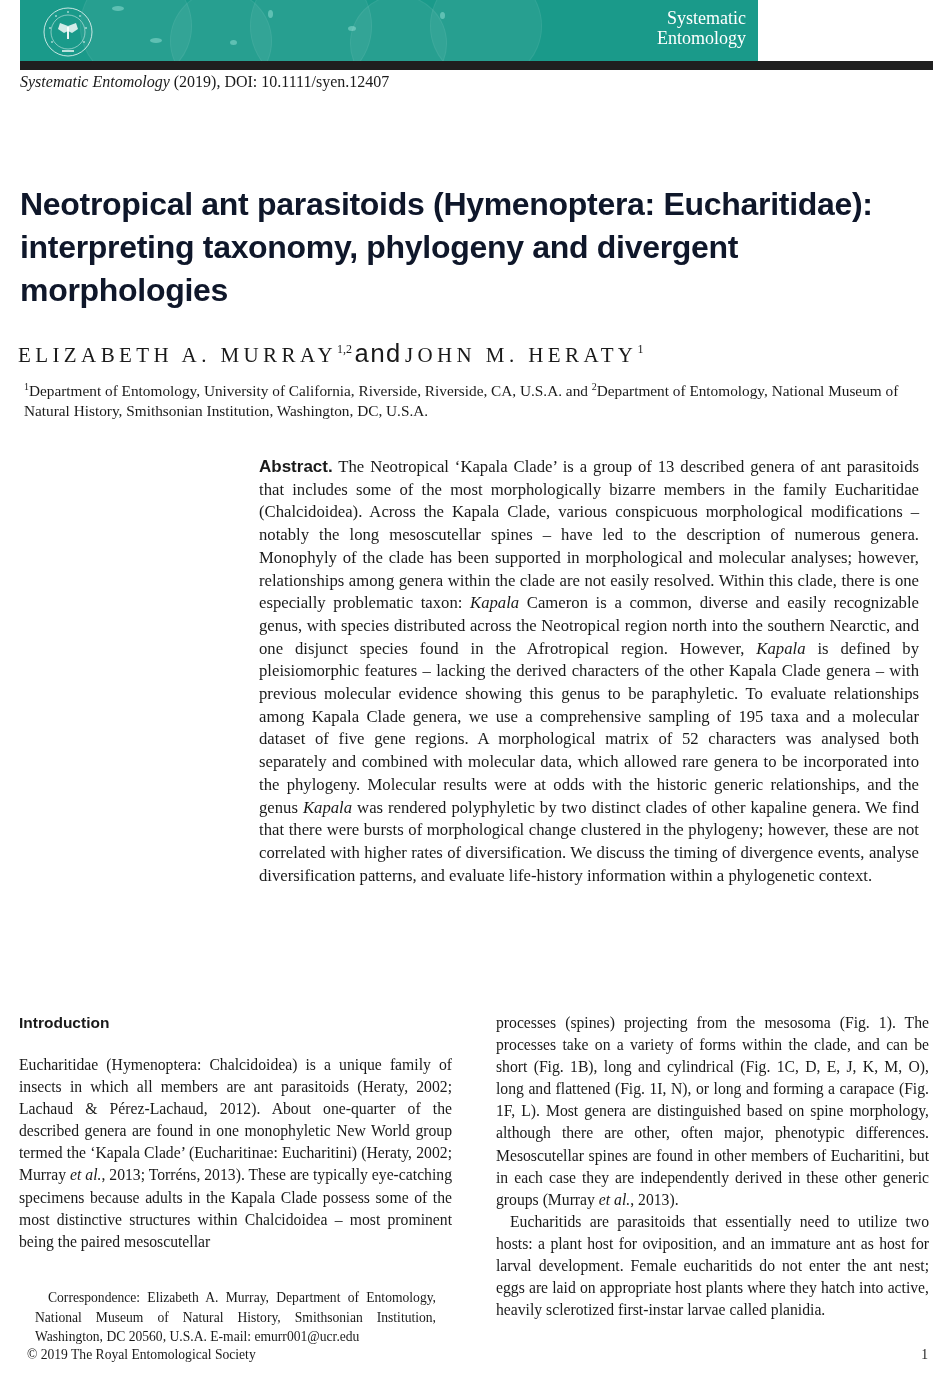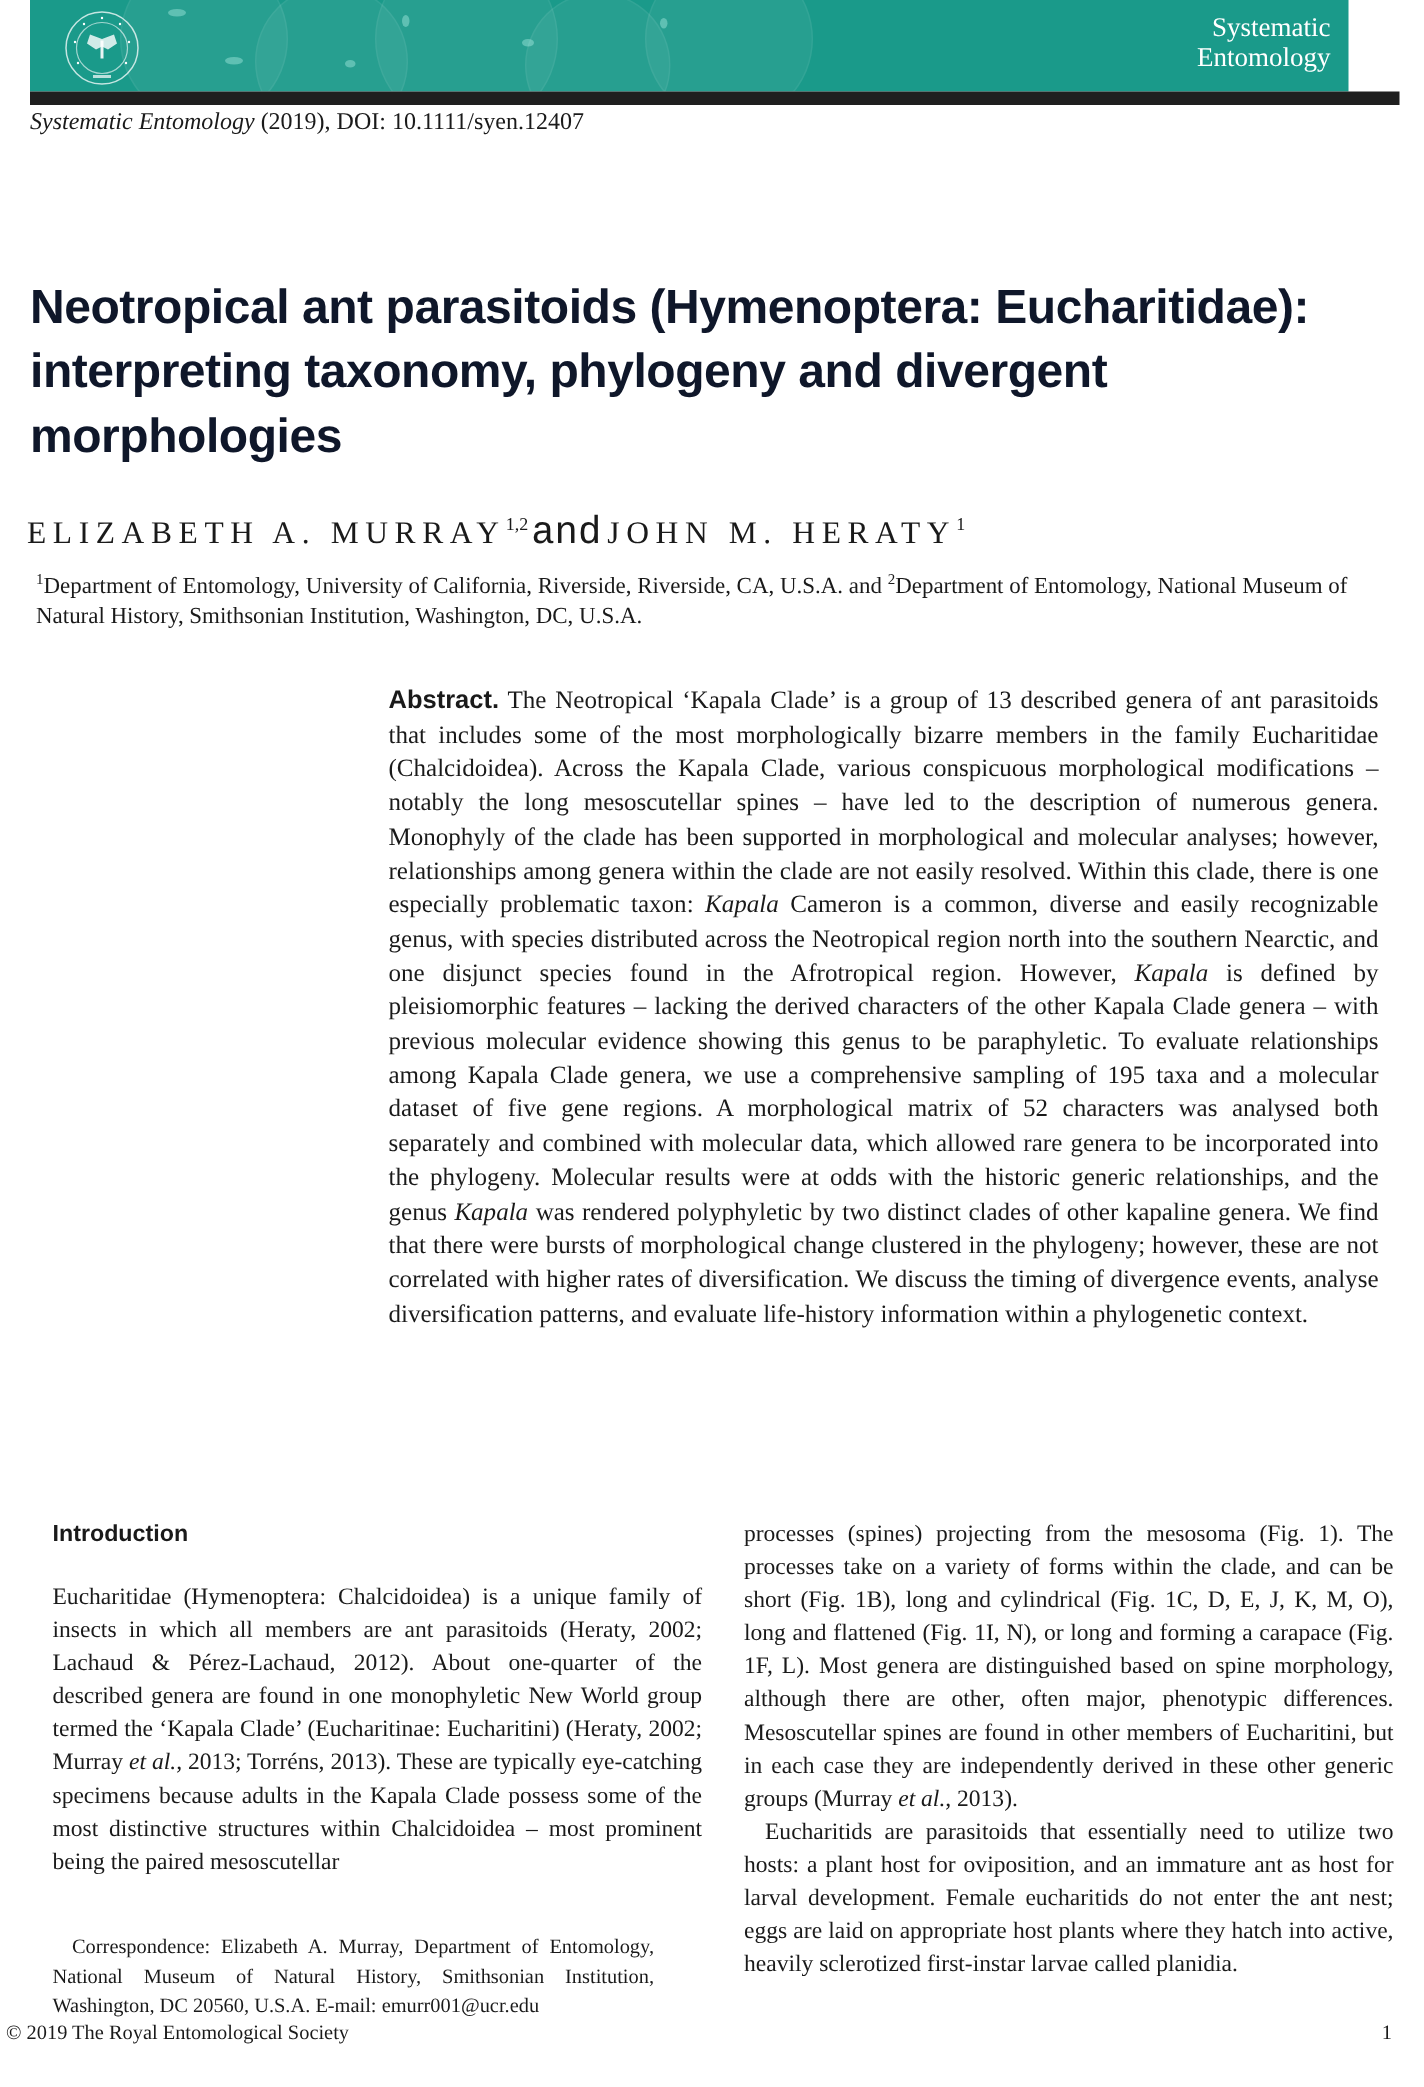--- a/index.html
+++ b/index.html
@@ -1,20 +1,20 @@
 <!DOCTYPE html>
 <html><head>
 <meta charset="utf-8">
 <style>
   html, body { margin: 0; padding: 0; background: #ffffff; }
   body { width: 949px; height: 1391px; position: relative; overflow: hidden;
          font-family: "Liberation Serif", "DejaVu Serif", serif; color: #1a1a1a; }
 
   
-  .banner { position: absolute; left: 20px; top: 0; width: 879px; height: 61px;
+  .banner { position: absolute; left: 20px; top: 0; width: 738px; height: 61px;
             background: #1a9a8a; overflow: hidden; }
   .banner .bubble { position: absolute; border-radius: 50%;
                     background: rgba(255,255,255,0.06); border: 1px solid rgba(255,255,255,0.05); }
   .banner .fleck { position: absolute; border-radius: 50%; background: rgba(200,255,245,0.35); }
   .banner-bar { position: absolute; left: 20px; top: 61px; width: 913px; height: 9px; background: #1f1f1f; }
   .seal { position: absolute; left: 22px; top: 6px; width: 52px; height: 52px; }
   .journal-brand { position: absolute; right: 12px; top: 8px; text-align: right; color: #ffffff;
                    font-family: "Liberation Serif", serif; font-size: 18px; line-height: 20px; }
 
   .citation { position: absolute; left: 20px; top: 72px; font-size: 16px; line-height: 20px; }
@@ -31,34 +31,34 @@
 
   .affil { position: absolute; left: 24px; top: 377px; width: 900px; font-size: 15.3px; line-height: 20px; }
   .affil sup { font-size: 10px; vertical-align: 6px; }
 
   .abstract { position: absolute; left: 259px; top: 456px; width: 660px;
               font-size: 16.7px; line-height: 22.7px; text-align: justify; }
   .abstract .label { font-family: "Liberation Sans", sans-serif; font-weight: bold; font-size: 17px; }
   .abstract i { font-style: italic; }
 
   .col { position: absolute; width: 433px; font-size: 15.7px; line-height: 22.1px; text-align: justify; }
-  .col-left { left: 19px; top: 1012px; margin-left: 16px; }
+  .col-left { left: 19px; top: 1012px; }
   .col-right { left: 496px; top: 1012px; }
   .col p { margin: 0; }
   .col i { font-style: italic; }
   .indent { text-indent: 14px; }
 
   .section-heading { font-family: "Liberation Sans", sans-serif; font-weight: bold; font-size: 15.5px;
                      line-height: 22px; margin: 0 0 20px 0; }
 
   .footnote { position: absolute; left: 19px; top: 1272px; width: 433px; font-size: 13.6px; line-height: 19.5px;
               text-align: justify; }
   .footnote p { margin: 16px; text-indent: 13px; }
 
-  .copyright { position: absolute; left: 4px; top: 1346px; font-size: 13.6px; line-height: 18px; }
+  .copyright { position: absolute; left: 27px; top: 1346px; font-size: 13.6px; line-height: 18px; }
   .page-number { position: absolute; right: 21px; top: 1346px; font-size: 13.6px; line-height: 18px; }
 </style>
 </head>
 <body>
 
 <div class="banner">
   <div class="bubble" style="left:60px;top:-30px;width:110px;height:110px;"></div>
   <div class="bubble" style="left:150px;top:-10px;width:100px;height:100px;"></div>
   <div class="bubble" style="left:230px;top:-35px;width:120px;height:120px;"></div>
   <div class="bubble" style="left:330px;top:-5px;width:95px;height:95px;"></div>

